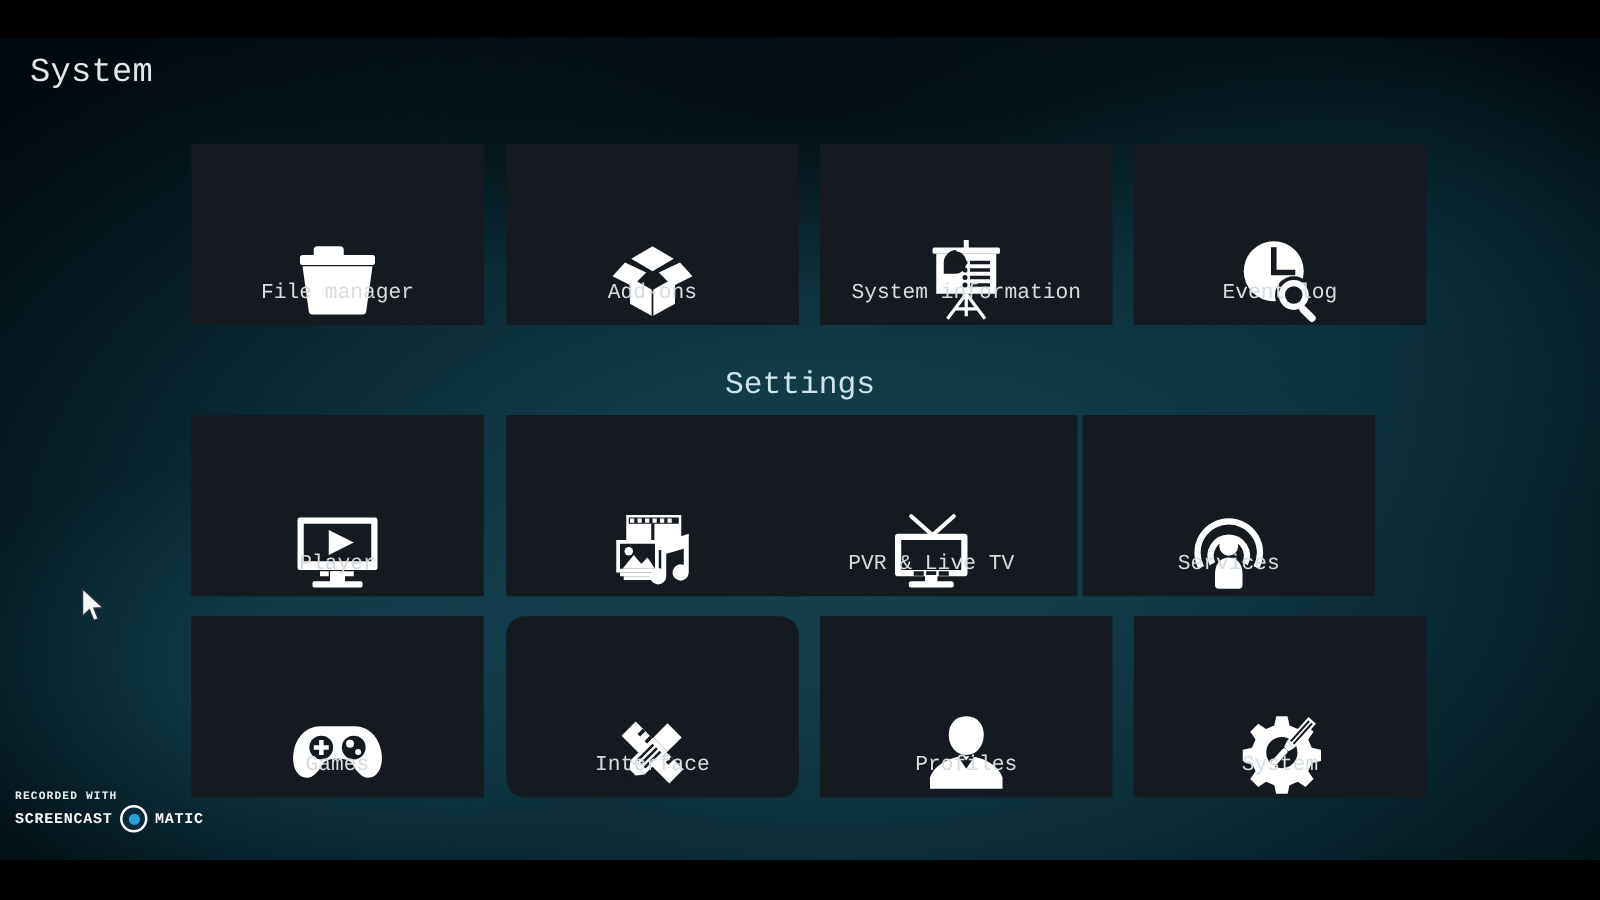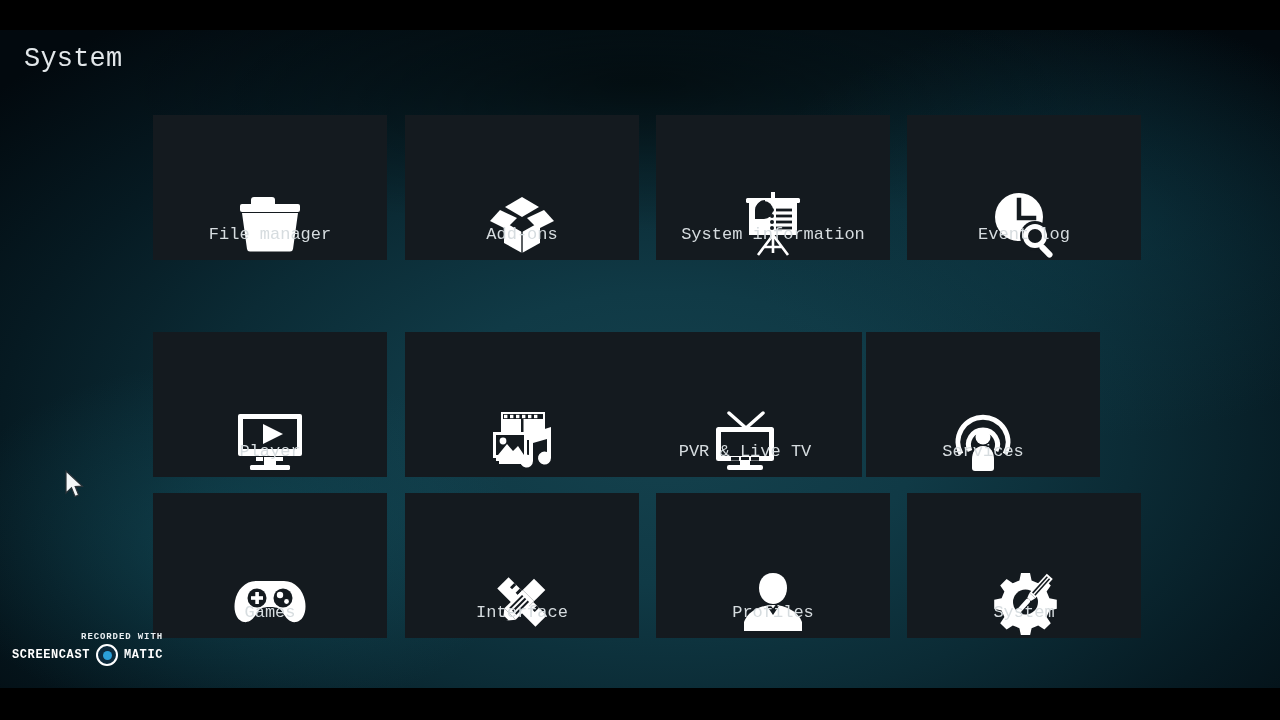--- a/index.html
+++ b/index.html
@@ -61,21 +61,20 @@
   #settings-header {
     position:absolute; left:0; top:263px; width:1280px;
     text-align:center; font-size:25px; color:#cfe3e9; font-weight:400;
   }
   
   #cursor { position:absolute; left:64px; top:440px; z-index:20; }
   
   #watermark {
     position:absolute; left:12px; bottom:22px; z-index:20;
     color:#fff;
-    text-align:right;
   }
   #wm-top {
     font-size:9px; font-weight:bold; letter-spacing:.9px; color:#e9eef1;
     margin-bottom:2px;
   }
   #wm-main {
     display:flex; align-items:center; gap:6px;
     font-size:12px; font-weight:bold; letter-spacing:.6px; color:#ffffff;
   }
   #wm-dot {
@@ -159,20 +158,21 @@
             <circle cx="47" cy="46" r="15" fill="#141a1f"></circle>
             <circle cx="47" cy="46" r="12" fill="#fff"></circle>
             <circle cx="47" cy="46" r="7" fill="#141a1f"></circle>
             <rect x="55" y="53" width="6" height="16" rx="3" fill="#fff" transform="rotate(-45 58 61)"></rect>
           </svg>
         </div>
         <div class="lbl">Event log</div>
       </div>
     </div>
 
+    <div id="settings-header">Settings</div>
 
     <div class="row" id="row-s1" style="top:302px;">
 
       <div class="tile" style="left:153px;">
         <div class="ico">
           <svg width="76" height="62" viewBox="0 0 76 62">
             <rect x="6" y="4" width="64" height="42" rx="2" fill="#fff"></rect>
             <rect x="11" y="9" width="54" height="30" fill="#141a1f"></rect>
             <path fill="#fff" d="M31 14 L51 24 L31 34 Z"></path>
             <rect x="24" y="47" width="7" height="4" fill="#fff"></rect>
@@ -250,21 +250,21 @@
             <rect x="24.3" y="17" width="3.6" height="12" fill="#fff"></rect>
             <rect x="20" y="21.2" width="12" height="3.6" fill="#fff"></rect>
             <circle cx="52" cy="23" r="9.5" fill="#141a1f"></circle>
             <circle cx="49" cy="20" r="3.2" fill="#fff"></circle>
             <circle cx="55.5" cy="26.5" r="2.4" fill="#fff"></circle>
           </svg>
         </div>
         <div class="lbl">Games</div>
       </div>
 
-      <div class="tile" style="left:405px;">
+      <div class="tile" style="left:405px;border-radius:15px;">
         <div class="ico">
           <svg width="70" height="66" viewBox="0 0 70 66">
             <g transform="rotate(45 35 33)">
               <rect x="8" y="25" width="54" height="16" fill="#fff"></rect>
               <rect x="16" y="25" width="3" height="6" fill="#141a1f"></rect>
               <rect x="24" y="25" width="3" height="6" fill="#141a1f"></rect>
               <rect x="32" y="25" width="3" height="6" fill="#141a1f"></rect>
               <rect x="40" y="25" width="3" height="6" fill="#141a1f"></rect>
               <rect x="48" y="25" width="3" height="6" fill="#141a1f"></rect>
             </g>

